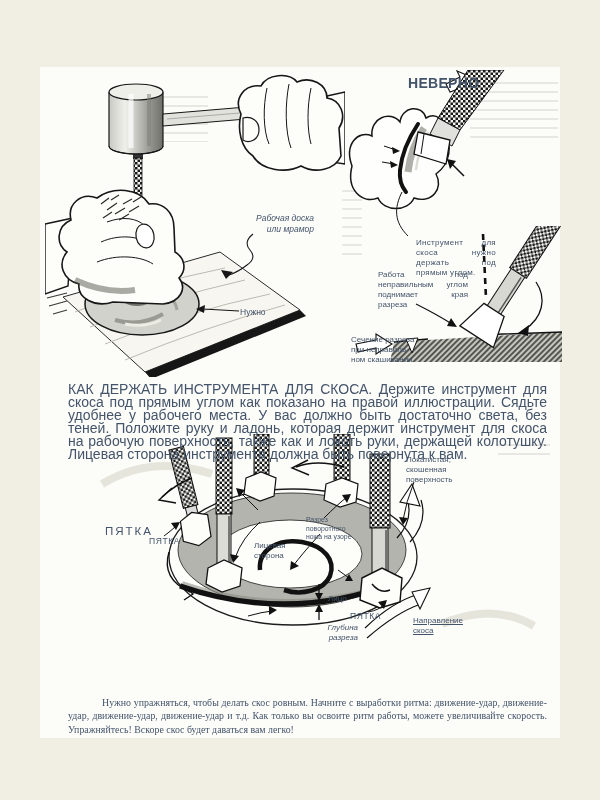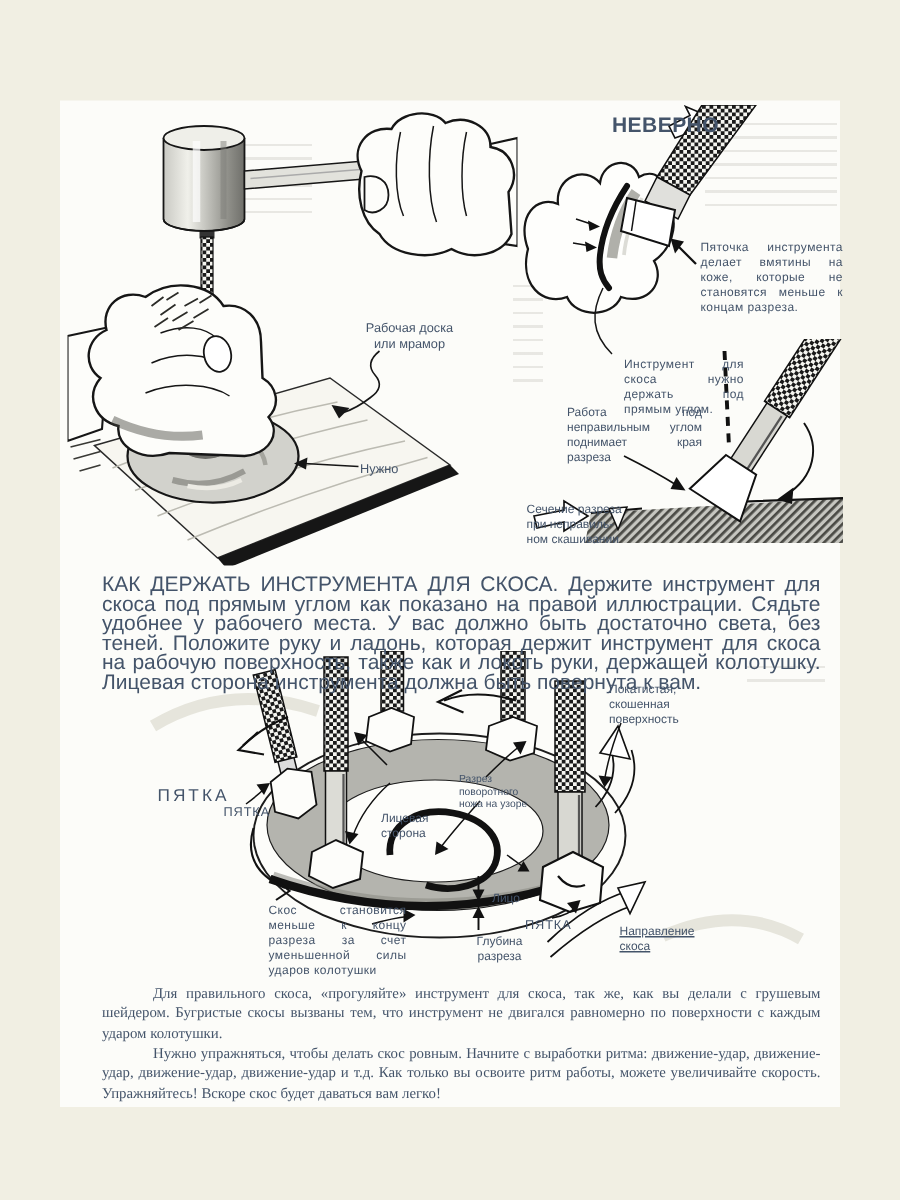--- a/index.html
+++ b/index.html
@@ -3,21 +3,21 @@
 <meta charset="utf-8">
 <style>
   html,body{margin:0;padding:0;}
   .page{position:relative;width:600px;height:800px;background:#f1efe3;overflow:hidden;
         font-family:"Liberation Sans",sans-serif;}
   .paper{position:absolute;left:40px;top:67px;width:520px;height:671px;background:#fcfcf9;}
   .ghost{position:absolute;opacity:.55;filter:blur(.5px);
          background:repeating-linear-gradient(180deg,rgba(125,120,104,.28) 0 1.6px,transparent 1.6px 9px);}
   svg{position:absolute;}
   .lbl{position:absolute;color:#44546a;font-size:8px;line-height:1.26;white-space:pre-line;z-index:3;}
-  .lbl-center{text-align:center;}
+  .lbl-center{text-align:right;font-style:italic;}
   .lbl-just{text-align:justify;white-space:normal;}
   .lbl-big{font-size:11.5px;letter-spacing:2px;}
   .lbl-heel{font-size:8.5px;letter-spacing:.6px;}
   .lbl-wrong{font-size:14px;font-weight:600;letter-spacing:.3px;}
   .lbl-tiny{font-size:6.9px;}
   .para{position:absolute;left:68px;width:479px;color:#44546a;text-align:justify;z-index:3;}
   .para-sans{font-size:14px;line-height:13.1px;}
   .para-serif{font-family:"Liberation Serif",serif;font-size:9.9px;line-height:13.3px;text-indent:34px;}
 </style>
 </head>
@@ -235,41 +235,38 @@
     <polygon points="253,159 261,159 257,167" fill="#111"></polygon>
     <line x1="257" y1="186" x2="257" y2="177" stroke="#111" stroke-width="1.3"></line>
     <polygon points="253,178 261,178 257,170" fill="#111"></polygon>
   </svg>
 
   <div class="lbl lbl-center" style="left:232px;top:213px;width:82px;font-size:8.5px;">Рабочая доска
 или мрамор</div>
   <div class="lbl" style="left:240px;top:307px;font-size:8.5px;">Нужно</div>
 
   <div class="lbl lbl-wrong" style="left:408px;top:75px;">НЕВЕРНО</div>
-  <div class="lbl lbl-just" style="left:467px;top:160px;width:95px;letter-spacing:.3px;">Пяточка инструмента делает вмятины на коже, которые не становятся меньше к концам разреза.</div>
   <div class="lbl lbl-just" style="left:416px;top:238px;width:80px;letter-spacing:.3px;">Инструмент для скоса нужно держать под прямым углом.</div>
   <div class="lbl lbl-just" style="left:378px;top:270px;width:90px;">Работа под неправильным углом поднимает края разреза</div>
   <div class="lbl" style="left:314px;top:335px;width:90px;margin-left:37px;">Сечение разреза
 при неправиль-
 ном скашивании</div>
 
   <div class="para para-sans" style="top:383px;">КАК ДЕРЖАТЬ ИНСТРУМЕНТА ДЛЯ СКОСА. Держите инструмент для скоса под прямым углом как показано на правой иллюстрации. Сядьте удобнее у рабочего места. У вас должно быть достаточно света, без теней. Положите руку и ладонь, которая держит инструмент для скоса на рабочую поверхность, также как и локоть руки, держащей колотушку. Лицевая сторона инструмента должна быть повернута к вам.</div>
-  <div class="para para-serif" style="top:656px;">Для правильного скоса, «прогуляйте» инструмент для скоса, так же, как вы делали с грушевым шейдером. Бугристые скосы вызваны тем, что инструмент не двигался равномерно по поверхности с каждым ударом колотушки.</div>
   <div class="para para-serif" style="top:696px;">Нужно упражняться, чтобы делать скос ровным. Начните с выработки ритма: движение-удар, движение-удар, движение-удар, движение-удар и т.д. Как только вы освоите ритм работы, можете увеличивайте скорость. Упражняйтесь! Вскоре скос будет даваться вам легко!</div>
 
   <div class="lbl lbl-big" style="left:105px;top:524px;">ПЯТКА</div>
   <div class="lbl lbl-heel" style="left:149px;top:536px;">ПЯТКА</div>
   <div class="lbl" style="left:254px;top:506px;width:54px;margin-top:35px;">Лицевая
 сторона</div>
   <div class="lbl lbl-tiny" style="left:306px;top:516px;width:64px;">Разрез
 поворотного
 ножа на узоре</div>
   <div class="lbl" style="left:406px;top:455px;width:74px;">Покатистая,
 скошенная
 поверхность</div>
   <div class="lbl" style="left:328px;top:566px;margin-top:28px;">Лицо</div>
   <div class="lbl lbl-heel" style="left:350px;top:611px;">ПЯТКА</div>
   <div class="lbl lbl-center" style="left:308px;top:623px;width:50px;">Глубина
 разреза</div>
   <div class="lbl" style="left:413px;top:616px;width:85px;text-decoration:underline;">Направление
 скоса</div>
-  <div class="lbl lbl-just" style="left:179px;top:602px;width:92px;letter-spacing:.3px;">Скос становится меньше к концу разреза за счет уменьшенной силы ударов колотушки</div>
 </div>
 
 </body></html>

